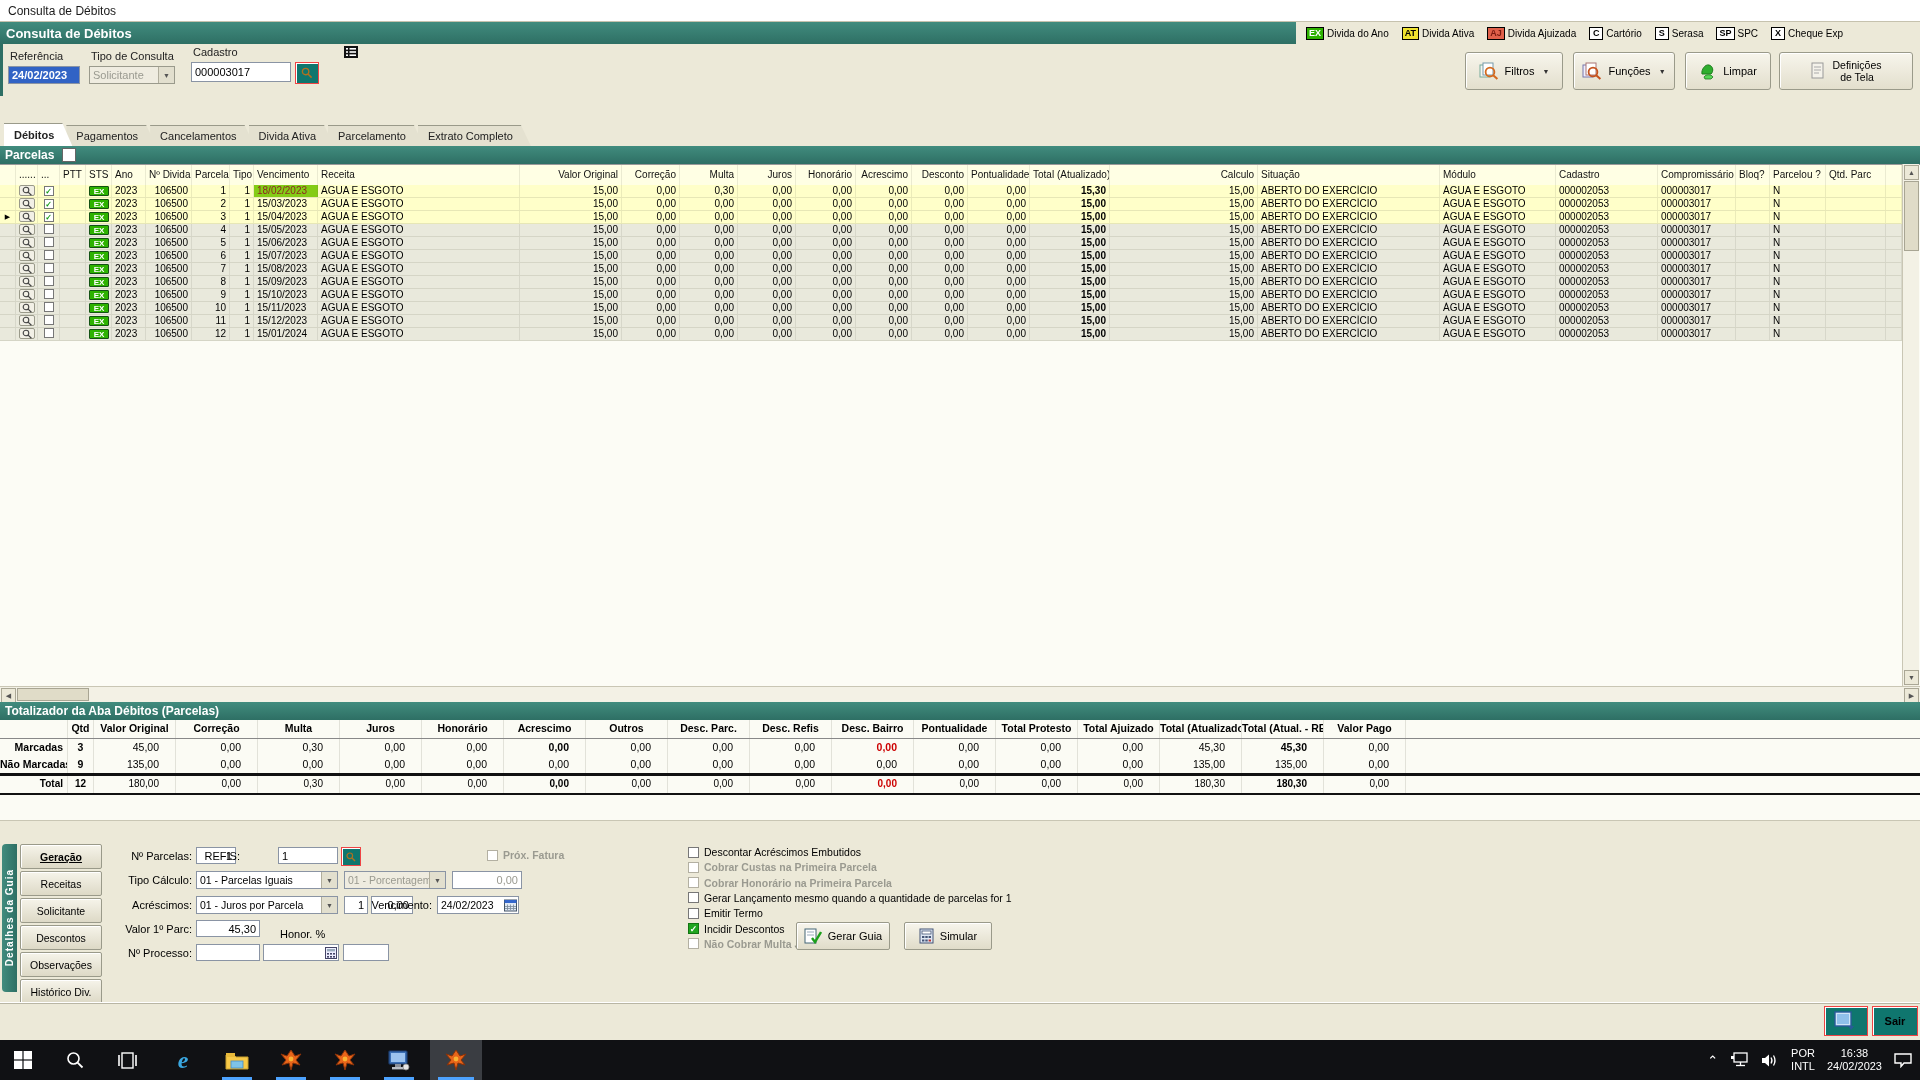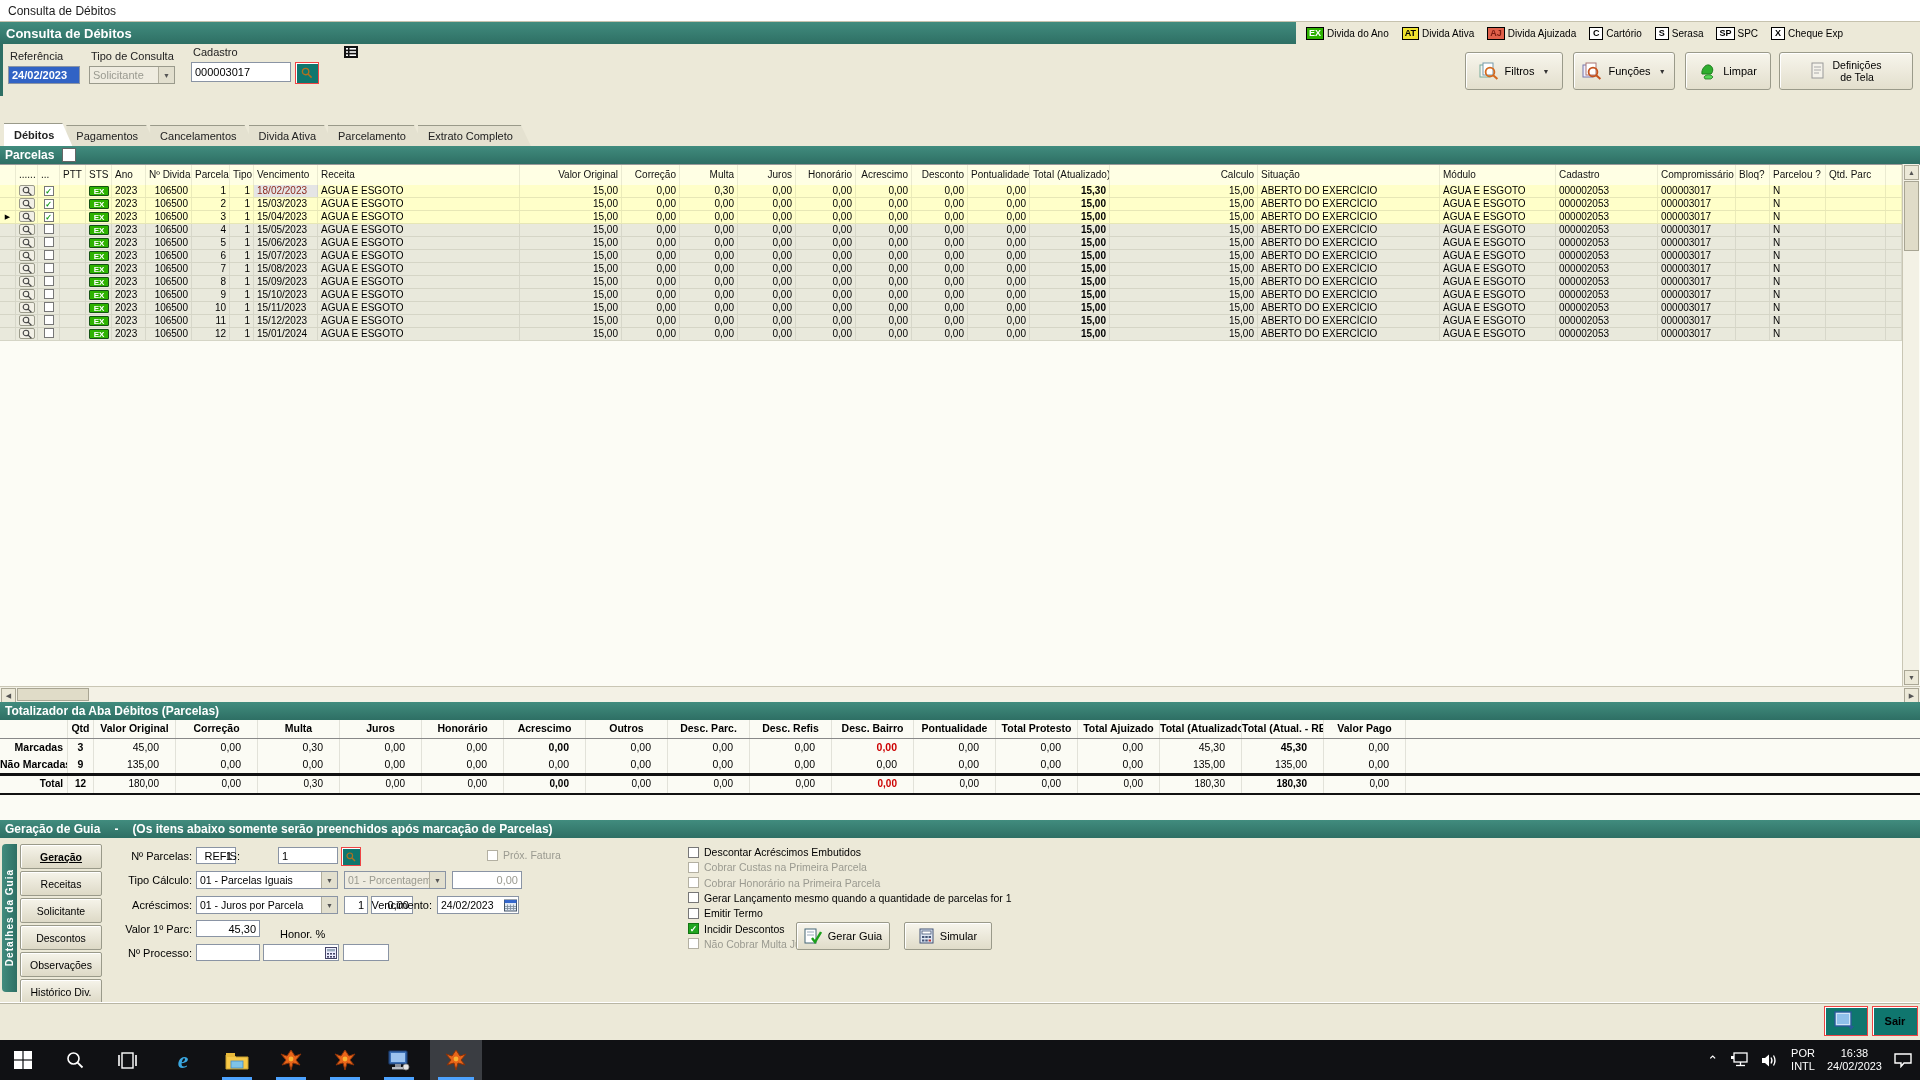--- a/index.html
+++ b/index.html
@@ -51,21 +51,21 @@
   .gridhead{position:absolute;left:0;top:0;width:1902px;height:20px;background:#FFFFE4;border-bottom:1px solid #b9b9a5;display:flex;}
   .gcell{display:inline-block;height:100%;box-sizing:border-box;padding:0 3px;overflow:hidden;white-space:nowrap;
          border-right:1px solid rgba(90,90,70,0.12);}
   .gridhead .gcell{font-size:10px;line-height:19px;color:#111;}
   .gbody{position:absolute;left:0;top:20px;width:1902px;}
   .grow{display:flex;height:12px;line-height:11px;font-size:10px;border-bottom:1px solid rgba(120,120,100,0.18);}
   .grow.marked{background:#FFFFC9;}
   .grow.unmarked{background:#E9E9DC;}
   .l{text-align:left;} .r{text-align:right;} .c{text-align:center;}
   .bold{font-weight:bold;}
-  .overdue{background:#e5e5e5;color:#8d2a20;}
+  .overdue{background:#84cc16;color:#8d2a20;}
   .stsbadge{display:inline-block;width:20px;height:10px;margin-top:1px;background:#2DB200;color:#fff;border:1px solid #145214;
             font-size:8px;font-weight:bold;text-align:center;line-height:9px;box-sizing:border-box;border-radius:1px;}
   .magbtn{display:inline-block;width:16px;height:11px;background:#F2F0E6;border:1px solid #9a9a8a;border-radius:2px;
           text-align:center;line-height:9px;box-sizing:border-box;}
   .cb{display:inline-block;width:10px;height:10px;background:#fff;border:1px solid #777;box-sizing:border-box;
       font-size:8px;line-height:9px;text-align:center;color:#149414;font-weight:bold;}
   .cb.checked{color:#0f9a0f;}
   .cb.bigchecked{background:#1FA51F;border-color:#127412;color:#fff;}
   .gutter{font-size:7px;color:#000;line-height:12px;}
   
@@ -92,21 +92,21 @@
   .sidetab span{writing-mode:vertical-rl;transform:rotate(180deg);color:#fff;font-weight:bold;font-size:10px;letter-spacing:1px;}
   .gnav{position:absolute;left:20px;width:80px;height:23px;background:linear-gradient(#f6f4ea,#ddd9c6);border:1px solid #9a9a8a;
         border-radius:2px;box-shadow:inset 1px 1px 0 #fff;display:flex;align-items:center;justify-content:center;font-size:10.5px;}
   .gnav.active{font-weight:bold;}
   .glabel{position:absolute;width:95px;text-align:right;font-size:11px;}
   .selbox{position:absolute;background:#fff;border:1px solid #8a94a4;display:flex;align-items:center;box-sizing:border-box;font-size:10.5px;}
   .selbox .ctext{flex:1;padding:0 3px;overflow:hidden;white-space:nowrap;}
   .selbox.disabled{background:#EFECE0;} .selbox.disabled .ctext{color:#9a9a90;}
   .cbitem{position:absolute;display:flex;align-items:center;gap:5px;white-space:nowrap;font-size:10.5px;}
   .cbitem .cb{width:11px;height:11px;line-height:10px;font-size:9px;}
-  .cbitem.disabled{color:#9a9a90;} .cbitem.disabled .cb{border-color:#b3b0a2;}
+  .cbitem.disabled{color:#9a9a90;font-weight:bold;} .cbitem.disabled .cb{border-color:#b3b0a2;}
   .gbtn{position:absolute;height:26px;background:linear-gradient(#f7f5ec,#e0dcc9);border:1px solid #9a9a8a;border-radius:2px;
         box-shadow:inset 1px 1px 0 #fff;display:flex;align-items:center;justify-content:center;gap:6px;font-size:11px;}
   .iconbox{display:inline-flex;align-items:center;justify-content:center;}
   
   .statusstrip{left:0;top:1002px;width:1920px;height:38px;background:#ECE9D8;border-top:1px solid #fff;box-shadow:inset 0 1px 0 #b9b6a4;}
   
   .taskbar{left:0;top:1040px;width:1920px;height:40px;background:#101114;display:flex;align-items:center;}
   .tbicon{position:absolute;top:0;width:46px;height:40px;display:flex;align-items:center;justify-content:center;}
   .tbicon.activeapp{background:#3a3d42;}
   .runline{position:absolute;bottom:0;left:8px;right:8px;height:3px;background:#4da3ff;}
@@ -798,25 +798,20 @@
         <span class="tcell r red" style="width: 82px; padding-right: 16px;">0,00</span>
         <span class="tcell r" style="width: 82px; padding-right: 16px;">0,00</span>
         <span class="tcell r" style="width: 82px; padding-right: 16px;">0,00</span>
         <span class="tcell r" style="width: 82px; padding-right: 16px;">0,00</span>
         <span class="tcell r" style="width: 82px; padding-right: 16px;">180,30</span>
         <span class="tcell r bold" style="width: 82px; padding-right: 16px;">180,30</span>
         <span class="tcell r" style="width: 82px; padding-right: 16px;">0,00</span>
       </div>
     </div>
 
-  <div class="abs guidebar sectbar tealgrad">
-    <span>Geração de Guia</span>
-    <span class="note">-</span>
-    <span class="note">(Os itens abaixo somente serão preenchidos após marcação de Parcelas)</span>
-  </div>
 
   <div class="abs guide">
     <div class="sidetab">
       <span>Detalhes da Guia</span>
     </div>
     <div>
         <div class="gnav active" style="top: 6px; text-decoration: underline;">Geração</div>
         <div class="gnav" style="top: 33px;">Receitas</div>
         <div class="gnav" style="top: 60px;">Solicitante</div>
         <div class="gnav" style="top: 87px;">Descontos</div>

